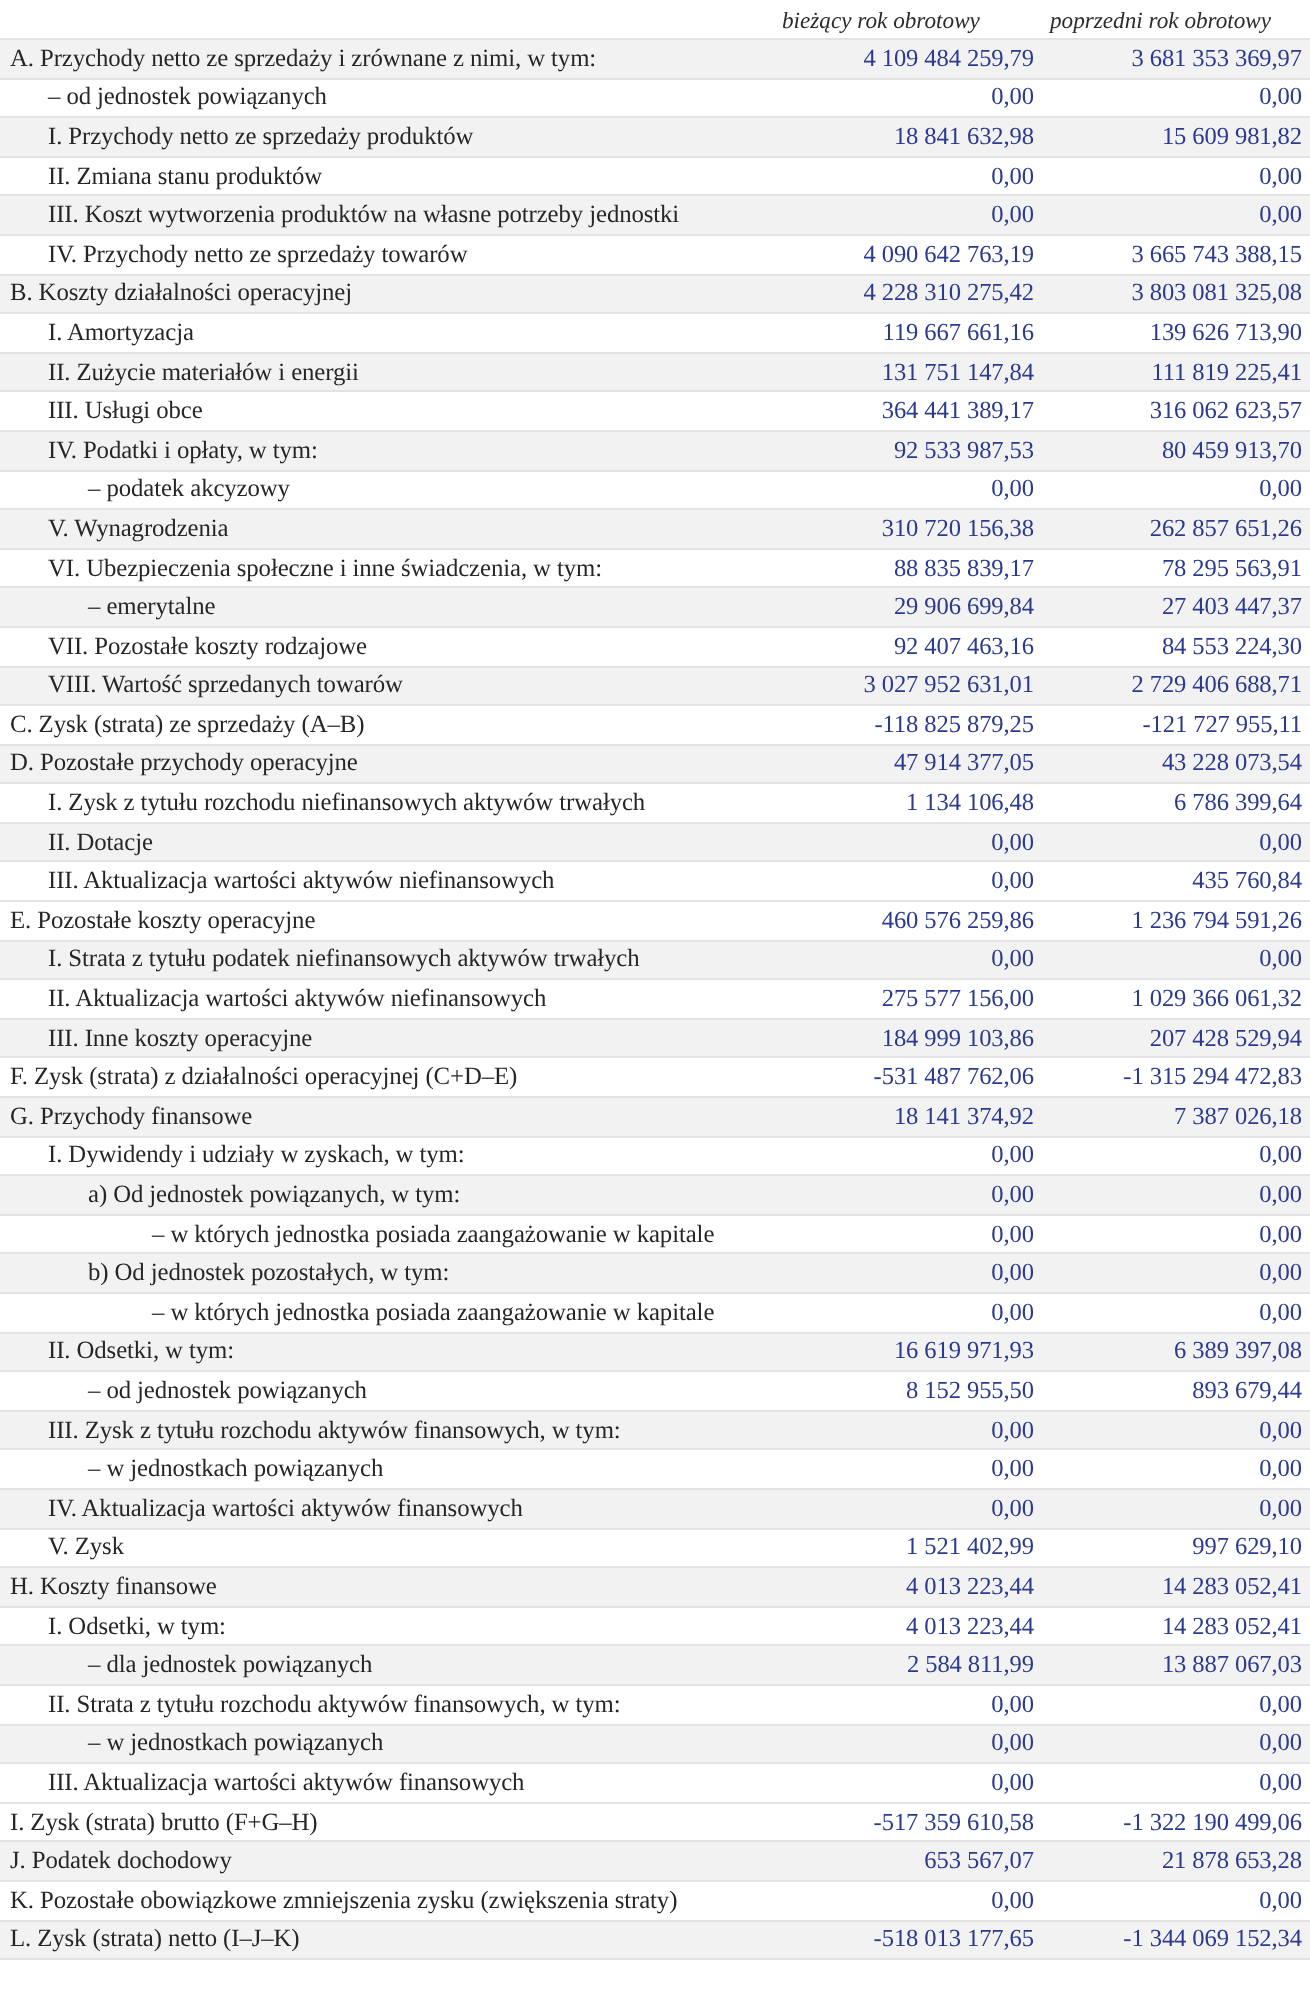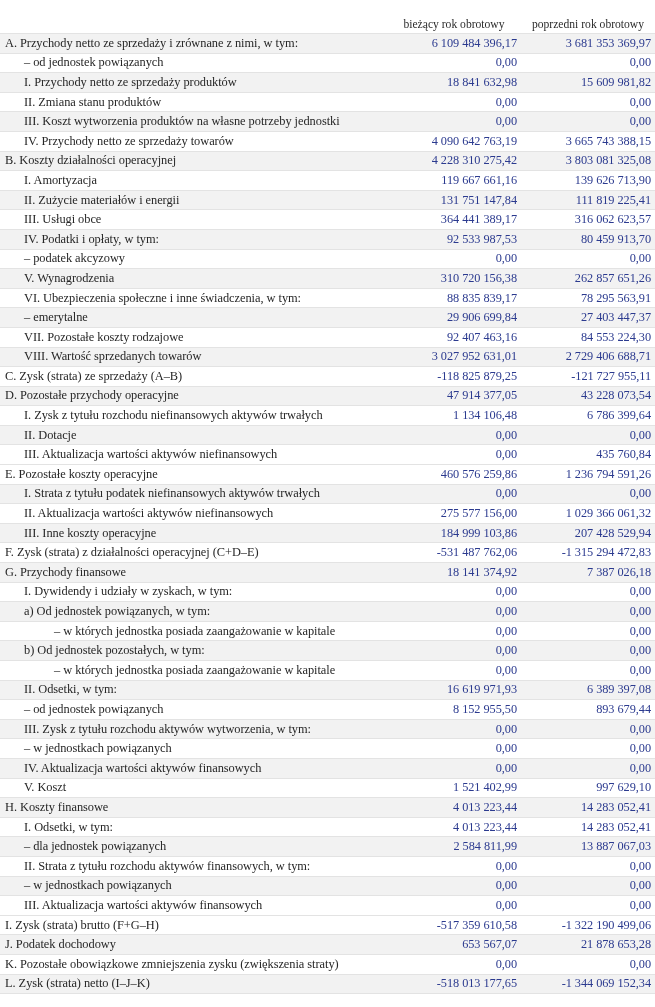--- a/index.html
+++ b/index.html
@@ -21,27 +21,28 @@
     table-layout: fixed;
   }
   #pl-table col.c-label { width: 387px; }
   #pl-table col.c-cur   { width: 134px; }
   #pl-table col.c-prev  { width: 134px; }
 
   thead th {
     font-weight: normal;
     font-size: 11.6px;
     color: #2b2b2b;
-    text-align: center;
-    padding: 15px 4px 2px 4px;
+    text-align: left;
+    padding: 1px 4px 2px 4px;
     vertical-align: bottom;
     background: #ffffff;
     border: none;
     height: 16px;
     white-space: nowrap;
+    font-style: italic;
   }
   thead th.hdr-label { background: #ffffff; }
 
   tbody tr { height: 19.6px; }
   tbody tr.stripe td { background: #f2f2f2; }
   tbody tr.plain td  { background: #ffffff; }
 
   tbody td {
     padding: 0 4px;
     border-top: 1px solid #e3e3e3;
@@ -60,43 +61,43 @@
   td.val {
     text-align: right;
     color: #2b3a8f;
     font-size: 12.3px;
     letter-spacing: -0.05px;
   }
 
   
   .lv0 { padding-left: 5px; }
   .lv1 { padding-left: 24px; }
-  .lv2 { padding-left: 24px; }
-  .lv3 { padding-left: 54px; font-family: Liberation Serif, serif; }
+  .lv2 { padding-left: 44px; }
+  .lv3 { padding-left: 76px; font-family: Liberation Serif, serif; }
 </style>
 </head>
 <body>
 
 <table id="pl-table">
   <colgroup>
     <col class="c-label">
     <col class="c-cur">
     <col class="c-prev">
   </colgroup>
   <thead>
     <tr>
       <th class="hdr-label"></th>
       <th>bieżący rok obrotowy</th>
       <th>poprzedni rok obrotowy</th>
     </tr>
   </thead>
   <tbody id="pl-body">
       <tr class="stripe">
         <td class="lbl lv0">A. Przychody netto ze sprzedaży i zrównane z nimi, w tym:</td>
-        <td class="val">6 109 484 396,17</td>
+        <td class="val">4 109 484 259,79</td>
         <td class="val">3 681 353 369,97</td>
       </tr>
       <tr class="plain">
         <td class="lbl lv1">– od jednostek powiązanych</td>
         <td class="val">0,00</td>
         <td class="val">0,00</td>
       </tr>
       <tr class="stripe">
         <td class="lbl lv1">I. Przychody netto ze sprzedaży produktów</td>
         <td class="val">18 841 632,98</td>
@@ -256,36 +257,36 @@
         <td class="lbl lv1">II. Odsetki, w tym:</td>
         <td class="val">16 619 971,93</td>
         <td class="val">6 389 397,08</td>
       </tr>
       <tr class="plain">
         <td class="lbl lv2">– od jednostek powiązanych</td>
         <td class="val">8 152 955,50</td>
         <td class="val">893 679,44</td>
       </tr>
       <tr class="stripe">
-        <td class="lbl lv1">III. Zysk z tytułu rozchodu aktywów wytworzenia, w tym:</td>
+        <td class="lbl lv1">III. Zysk z tytułu rozchodu aktywów finansowych, w tym:</td>
         <td class="val">0,00</td>
         <td class="val">0,00</td>
       </tr>
       <tr class="plain">
         <td class="lbl lv2">– w jednostkach powiązanych</td>
         <td class="val">0,00</td>
         <td class="val">0,00</td>
       </tr>
       <tr class="stripe">
         <td class="lbl lv1">IV. Aktualizacja wartości aktywów finansowych</td>
         <td class="val">0,00</td>
         <td class="val">0,00</td>
       </tr>
       <tr class="plain">
-        <td class="lbl lv1">V. Koszt</td>
+        <td class="lbl lv1">V. Zysk</td>
         <td class="val">1 521 402,99</td>
         <td class="val">997 629,10</td>
       </tr>
       <tr class="stripe">
         <td class="lbl lv0">H. Koszty finansowe</td>
         <td class="val">4 013 223,44</td>
         <td class="val">14 283 052,41</td>
       </tr>
       <tr class="plain">
         <td class="lbl lv1">I. Odsetki, w tym:</td>

